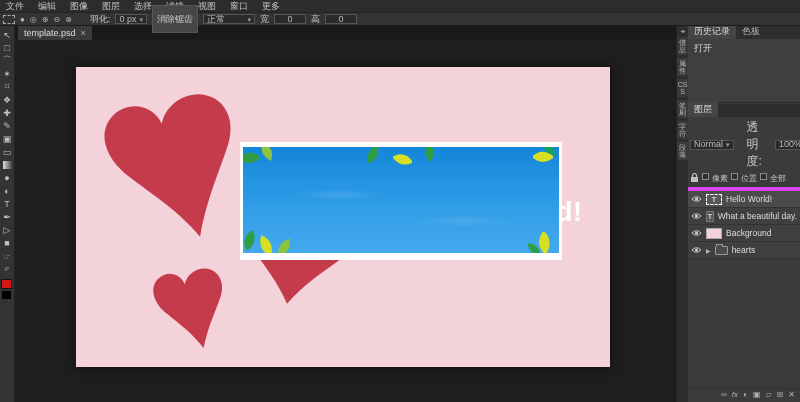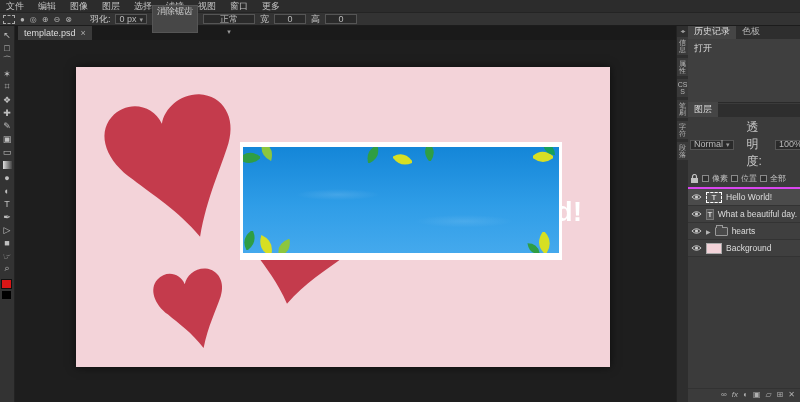--- a/index.html
+++ b/index.html
@@ -9,21 +9,21 @@
   
   #menubar { position:absolute; left:0; top:0; width:800px; height:13px; background:#2c2c2c;
     display:flex; align-items:center; gap:14px; padding-left:6px; border-bottom:1px solid #242424; z-index:30;}
   #menubar span { cursor:default; color:#c2c2c2; }
   #optionsbar { position:absolute; left:0; top:13px; width:800px; height:13px; background:#333;
     display:flex; align-items:center; gap:5px; padding-left:3px; border-bottom:1px solid #1c1c1c; z-index:30;}
   .opt-ico { width:12px; height:9px; border:1px dashed #aaa; }
   .mode { color:#b5b5b5; font-size:8px; }
   .field { background:#2a2a2a; border:1px solid #555; color:#bbb; height:10px; line-height:9px;
     padding:0 3px; display:inline-flex; align-items:center; gap:3px;justify-content:center; }
-  .btnish { background:#474747; border:1px solid #555; height:28px; line-height:10px; padding:0 4px; color:#ccc; }
+  .btnish { background:#474747; border:1px solid #555; height:28px; line-height:10px; padding:8px 4px; color:#ccc; }
   .caret { font-size:7px; color:#999; }
 
   
   #toolbar { position:absolute; left:0; top:26px; width:15px; height:376px; background:#333;
     border-right:1px solid #232323; display:flex; flex-direction:column; align-items:center; padding-top:2px; z-index:25;}
   .tool { width:13px; height:13px; display:flex; align-items:center; justify-content:center;
     color:#c0c0c0; font-size:9px; }
   .tool.grad { }
   .grad-box { width:9px; height:8px; background:linear-gradient(90deg,#ddd,#444); }
   #swatches { position:relative; width:14px; height:22px; margin-top:4px; }
@@ -59,21 +59,21 @@
 
   #rightpanel { position:absolute; left:688px; top:26px; width:112px; height:376px; background:#3b3b3b; z-index:25;}
   .ptabs { display:flex; height:13px; background:#2e2e2e; align-items:flex-end; }
   .ptab { padding:1px 6px 1px; color:#b5b5b5;margin-top:36px; }
   .ptab.active { background:#454545; color:#ddd; }
   #history-body { height:64px; background:#3f3f3f; border-bottom:1px solid #2a2a2a; }
   #history-body .entry { padding:3px 0 2px 6px; color:#ddd; }
   #layers-tabrow { display:flex; height:13px; background:#2e2e2e; align-items:flex-end; margin-top:1px; }
   #blendrow { display:flex; align-items:center; gap:13px; padding:2px 2px; }
   #blend-select { width:50px; justify-content:space-between; }
-  #lockrow { display:flex; align-items:center; gap:3px; padding:1px 2px 3px; border-bottom:2px solid #d946ef; }
+  #lockrow { display:flex; align-items:flex-start; gap:3px; padding:1px 2px 3px; border-bottom:4px solid #d946ef; }
   .chk { width:7px; height:7px; border:1px solid #8a8a8a; background:#2f2f2f; display:inline-block; }
   .locklbl { font-size:8px; color:#c0c0c0; }
   .lrow { display:flex; align-items:center; gap:4px; height:17px; padding:0 3px;
     background:#3f3f3f; border-bottom:1px solid #333; }
   .lrow.selected { background:#4b4b4b; }
   .eye svg { display:block; }
   .thumb { width:16px; height:11px; background:#565656; border:1px solid #777;
     color:#fff; font-size:8px; display:flex; align-items:center; justify-content:center; }
   .thumb.editing { outline:1px dashed #fff; outline-offset:-1px; }
   .thumb.bgpink { border:1px solid #aaa; }
@@ -109,21 +109,21 @@
   <span class="mode">⊕</span>
   <span class="mode">⊖</span>
   <span class="mode">⊗</span>
   <span style="width:8px"></span>
   <span>羽化:</span>
   <span class="field">
     <span>0 px</span>
     <span class="caret">▾</span>
   </span>
   <span class="btnish">消除锯齿</span>
-  <span class="field" style="width:52px; justify-content:space-between;flex-direction:column;">
+  <span class="field" style="width:52px; justify-content:space-between;">
     <span>正常</span>
     <span class="caret">▾</span>
   </span>
   <span>宽</span>
   <span class="field" style="width:32px">
       <span>0</span>
     </span>
   <span>高</span>
   <span class="field" style="width:32px">
       <span>0</span>
@@ -288,33 +288,33 @@
     <span class="thumb">T</span>
     <span class="lname">What a beautiful day.</span>
   </div>
   <div class="lrow">
     <span class="eye">
       <svg width="11" height="8" viewBox="0 0 12 8">
           <path d="M1 4 Q6 -1 11 4 Q6 9 1 4 Z" fill="none" stroke="#cfcfcf"></path>
           <circle cx="6" cy="4" r="1.7" fill="#cfcfcf"></circle>
         </svg>
       </span>
-    <span class="expander">▶</span>
-    <span class="folder"></span>
-    <span class="lname">hearts</span>
+    <span class="thumb bgpink" style="background: rgb(243, 211, 217);"></span>
+    <span class="lname">Background</span>
   </div>
   <div class="lrow">
     <span class="eye">
       <svg width="11" height="8" viewBox="0 0 12 8">
           <path d="M1 4 Q6 -1 11 4 Q6 9 1 4 Z" fill="none" stroke="#cfcfcf"></path>
           <circle cx="6" cy="4" r="1.7" fill="#cfcfcf"></circle>
         </svg>
       </span>
-    <span class="thumb bgpink" style="background: rgb(243, 211, 217);"></span>
-    <span class="lname">Background</span>
+    <span class="expander">▶</span>
+    <span class="folder"></span>
+    <span class="lname">hearts</span>
   </div>
 
   <div id="layers-footer">
     <span>∞</span>
     <span style="font-style:italic">fx</span>
     <span>◐</span>
     <span>▣</span>
     <span>▱</span>
     <span>⊞</span>
     <span>✕</span>

